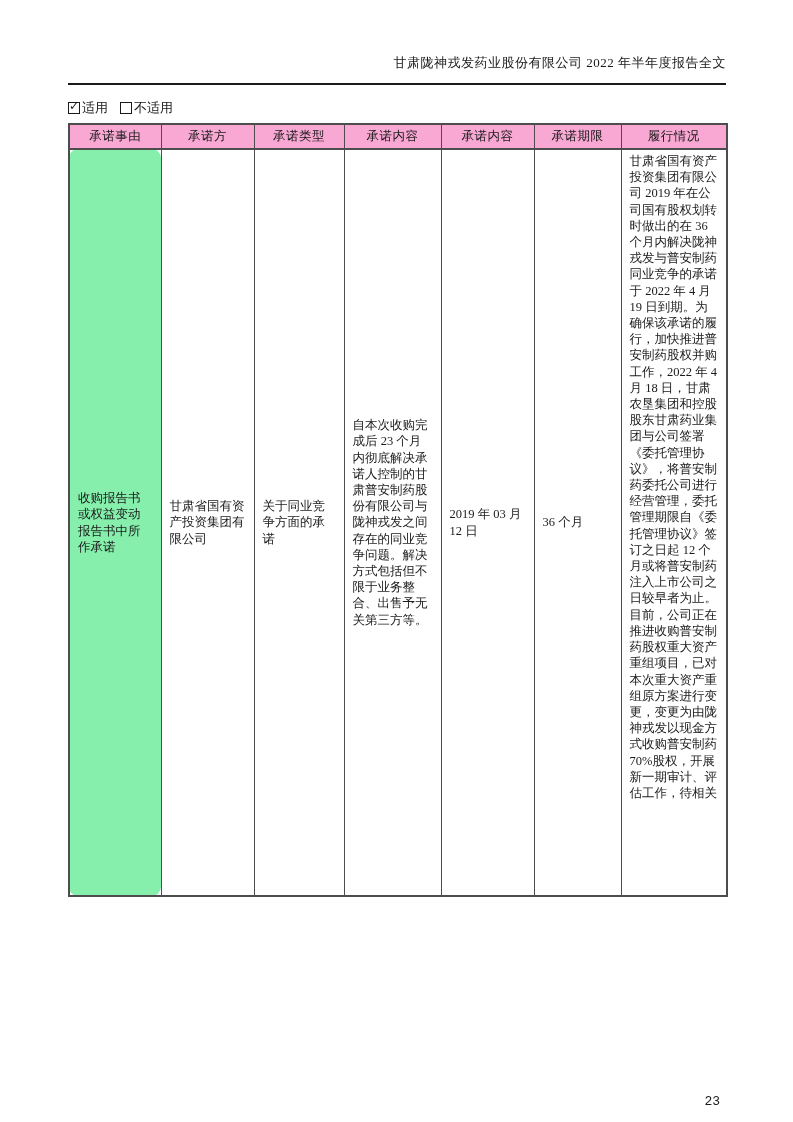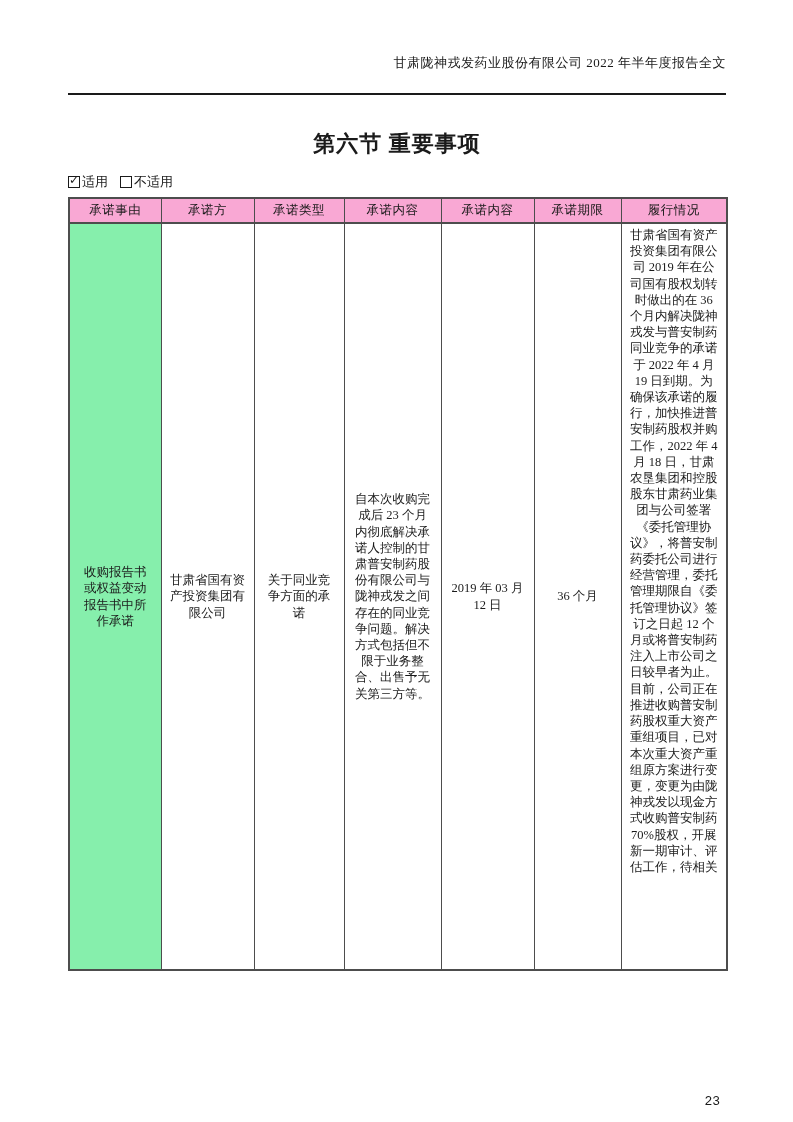--- a/index.html
+++ b/index.html
@@ -10,21 +10,21 @@
     color: #1a1a1a;
     overflow: hidden;
   }
   .page { width: 793px; height: 1122px; padding: 0 67px 0 68px; position: relative; }
 
   .page-header {
     margin-top: 54px;
     font-size: 13px;
     text-align: right;
     letter-spacing: 0.5px;
-    padding-bottom: 22px;
+    padding-bottom: 12px;
     border-bottom: 2px solid #1a1a1a;
     line-height: 17px;
   }
 
   .doc-title {
     margin-top: 34px;
     font-size: 22px;
     font-weight: bold;
     text-align: center;
     line-height: 30px;
@@ -79,22 +79,23 @@
   .commitments-table thead th {
     background: #f9a8d4;
     font-weight: normal;
     height: 24px;
     border-bottom: 2px solid #4d4d4d;
     letter-spacing: 0.5px;
   }
   .commitments-table tbody tr { height: 747px; }
   .commitments-table tbody td {
     vertical-align: middle;
-    text-align: center;
+    text-align: left;
     line-height: 16.2px;
+    border-radius: 9px;
   }
   .commitments-table tbody td.cell-reason { background: #86efac; }
   .commitments-table tbody td.cell-performance { vertical-align: top; }
 
   .page-footer {
     position: absolute;
     right: 73px;
     top: 1040px;
     font-size: 13px;
     line-height: 16px;
@@ -104,21 +105,20 @@
 </style>
 </head>
 <body>
 
 <div class="page">
 
   <div class="page-header">
     <span>甘肃陇神戎发药业股份有限公司 2022 年半年度报告全文</span>
   </div>
 
-  <h1 class="doc-title">第六节 重要事项</h1>
 
 
   <div class="applicability">
     <span class="group">
       <span class="cb">
           <span class="tick">✓</span>
         </span>
       <span>适用</span>
     </span>
     <span class="group">

